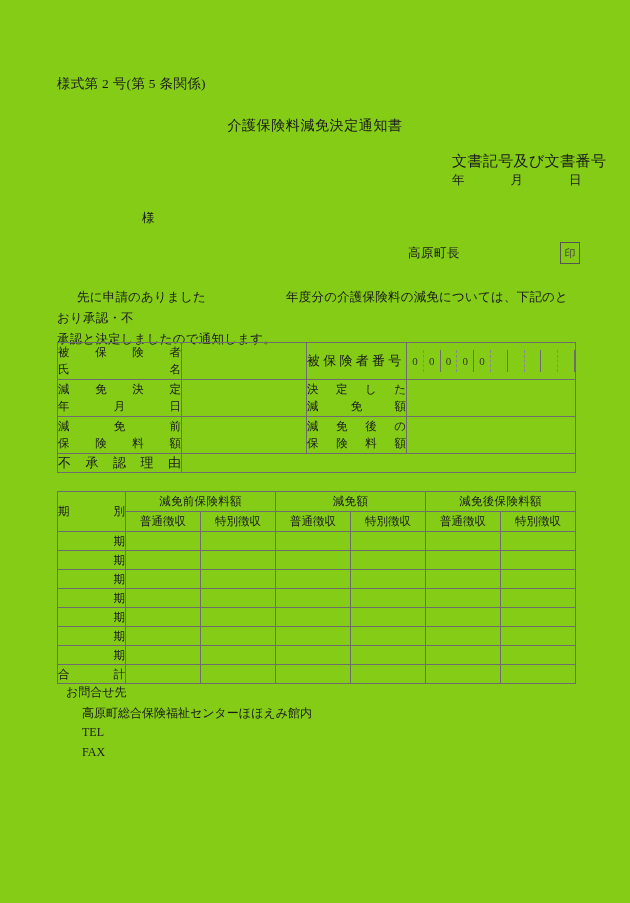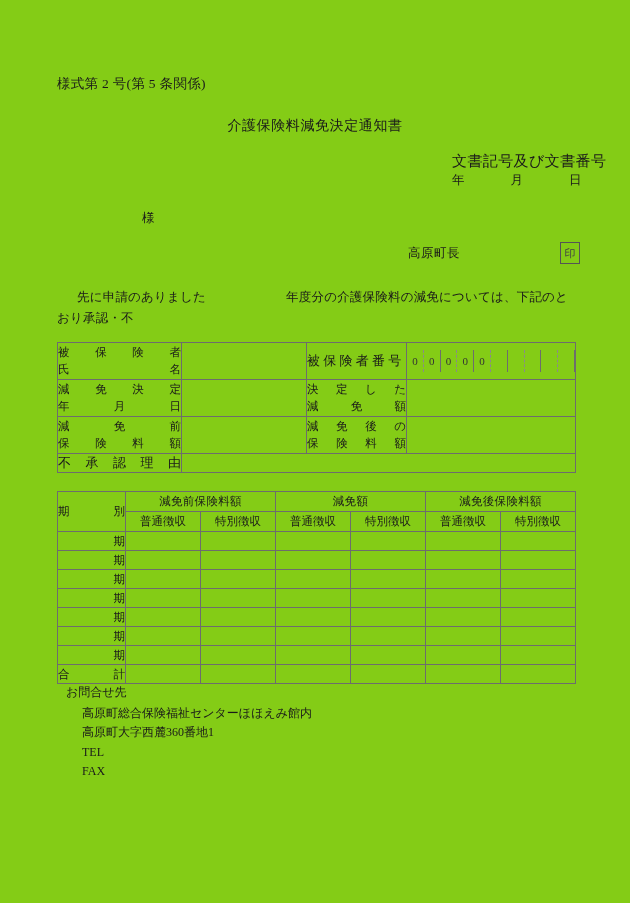--- a/index.html
+++ b/index.html
@@ -199,20 +199,21 @@
     <span>年</span><span class="sp"></span><span>月</span><span class="sp"></span><span>日</span>
   </div>
 
   <div class="addressee">様</div>
 
   <div class="issuer">高原町長</div>
   <div class="seal-box">印</div>
 
   <div class="body-text">
     <span class="indent"></span><span>先に申請のありました</span><span class="blank"></span><span>年度分の介護保険料の減免については、下記のとおり承認・不</span><br>
+    <span>承認と決定しましたので通知します。</span>
   </div>
 
   <table class="tbl" id="table-one">
     <colgroup>
       <col style="width:124px">
       <col style="width:125px">
       <col style="width:100px">
       <col style="width:169px">
     </colgroup>
     <tbody>
@@ -436,18 +437,17 @@
         <td class="term-cell"></td>
         <td class="term-cell"></td>
         <td class="term-cell"></td>
       </tr>
     </tbody>
   </table>
 
   <div class="contact">
     <div class="c-head">お問合せ先</div>
     <div class="c-line">高原町総合保険福祉センターほほえみ館内</div>
-    <div class="c-line">高原町大字西麓360番地1</div>
     <div class="c-line">TEL</div>
     <div class="c-line">FAX</div>
   </div>
 
 </div>
 
 </body></html>

